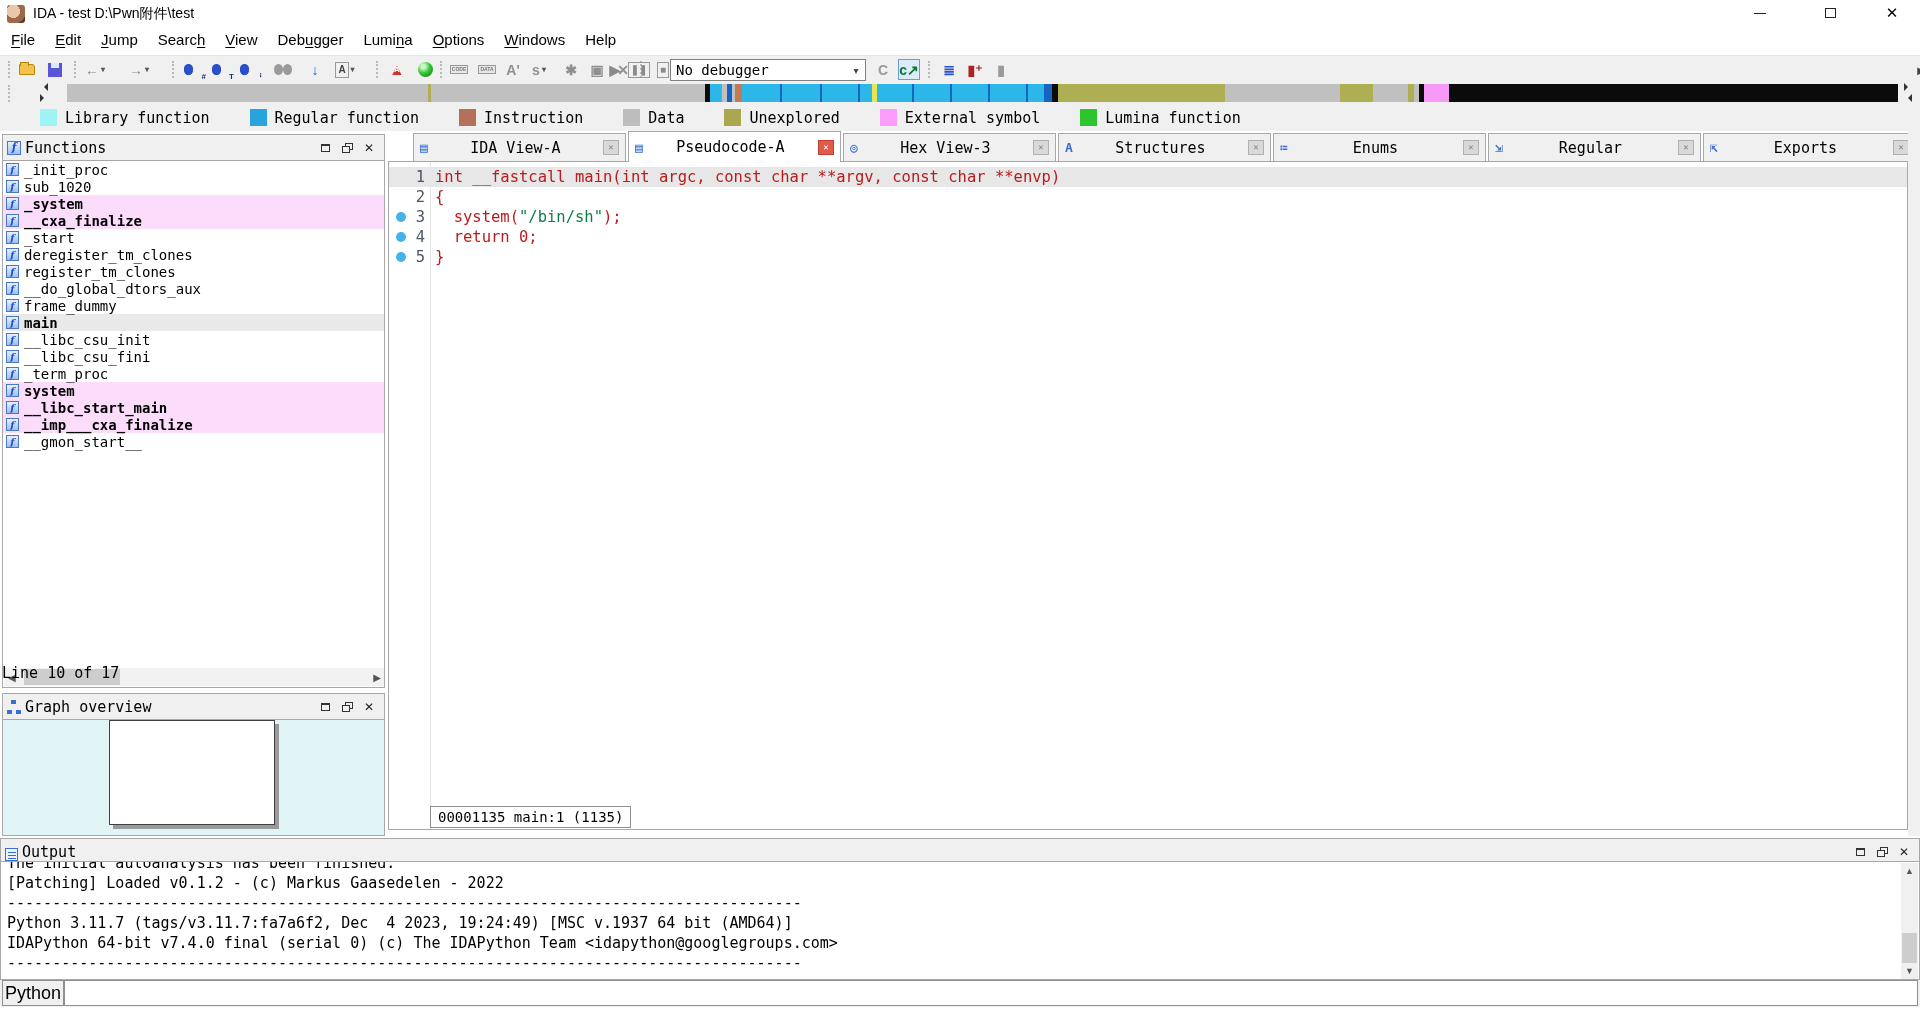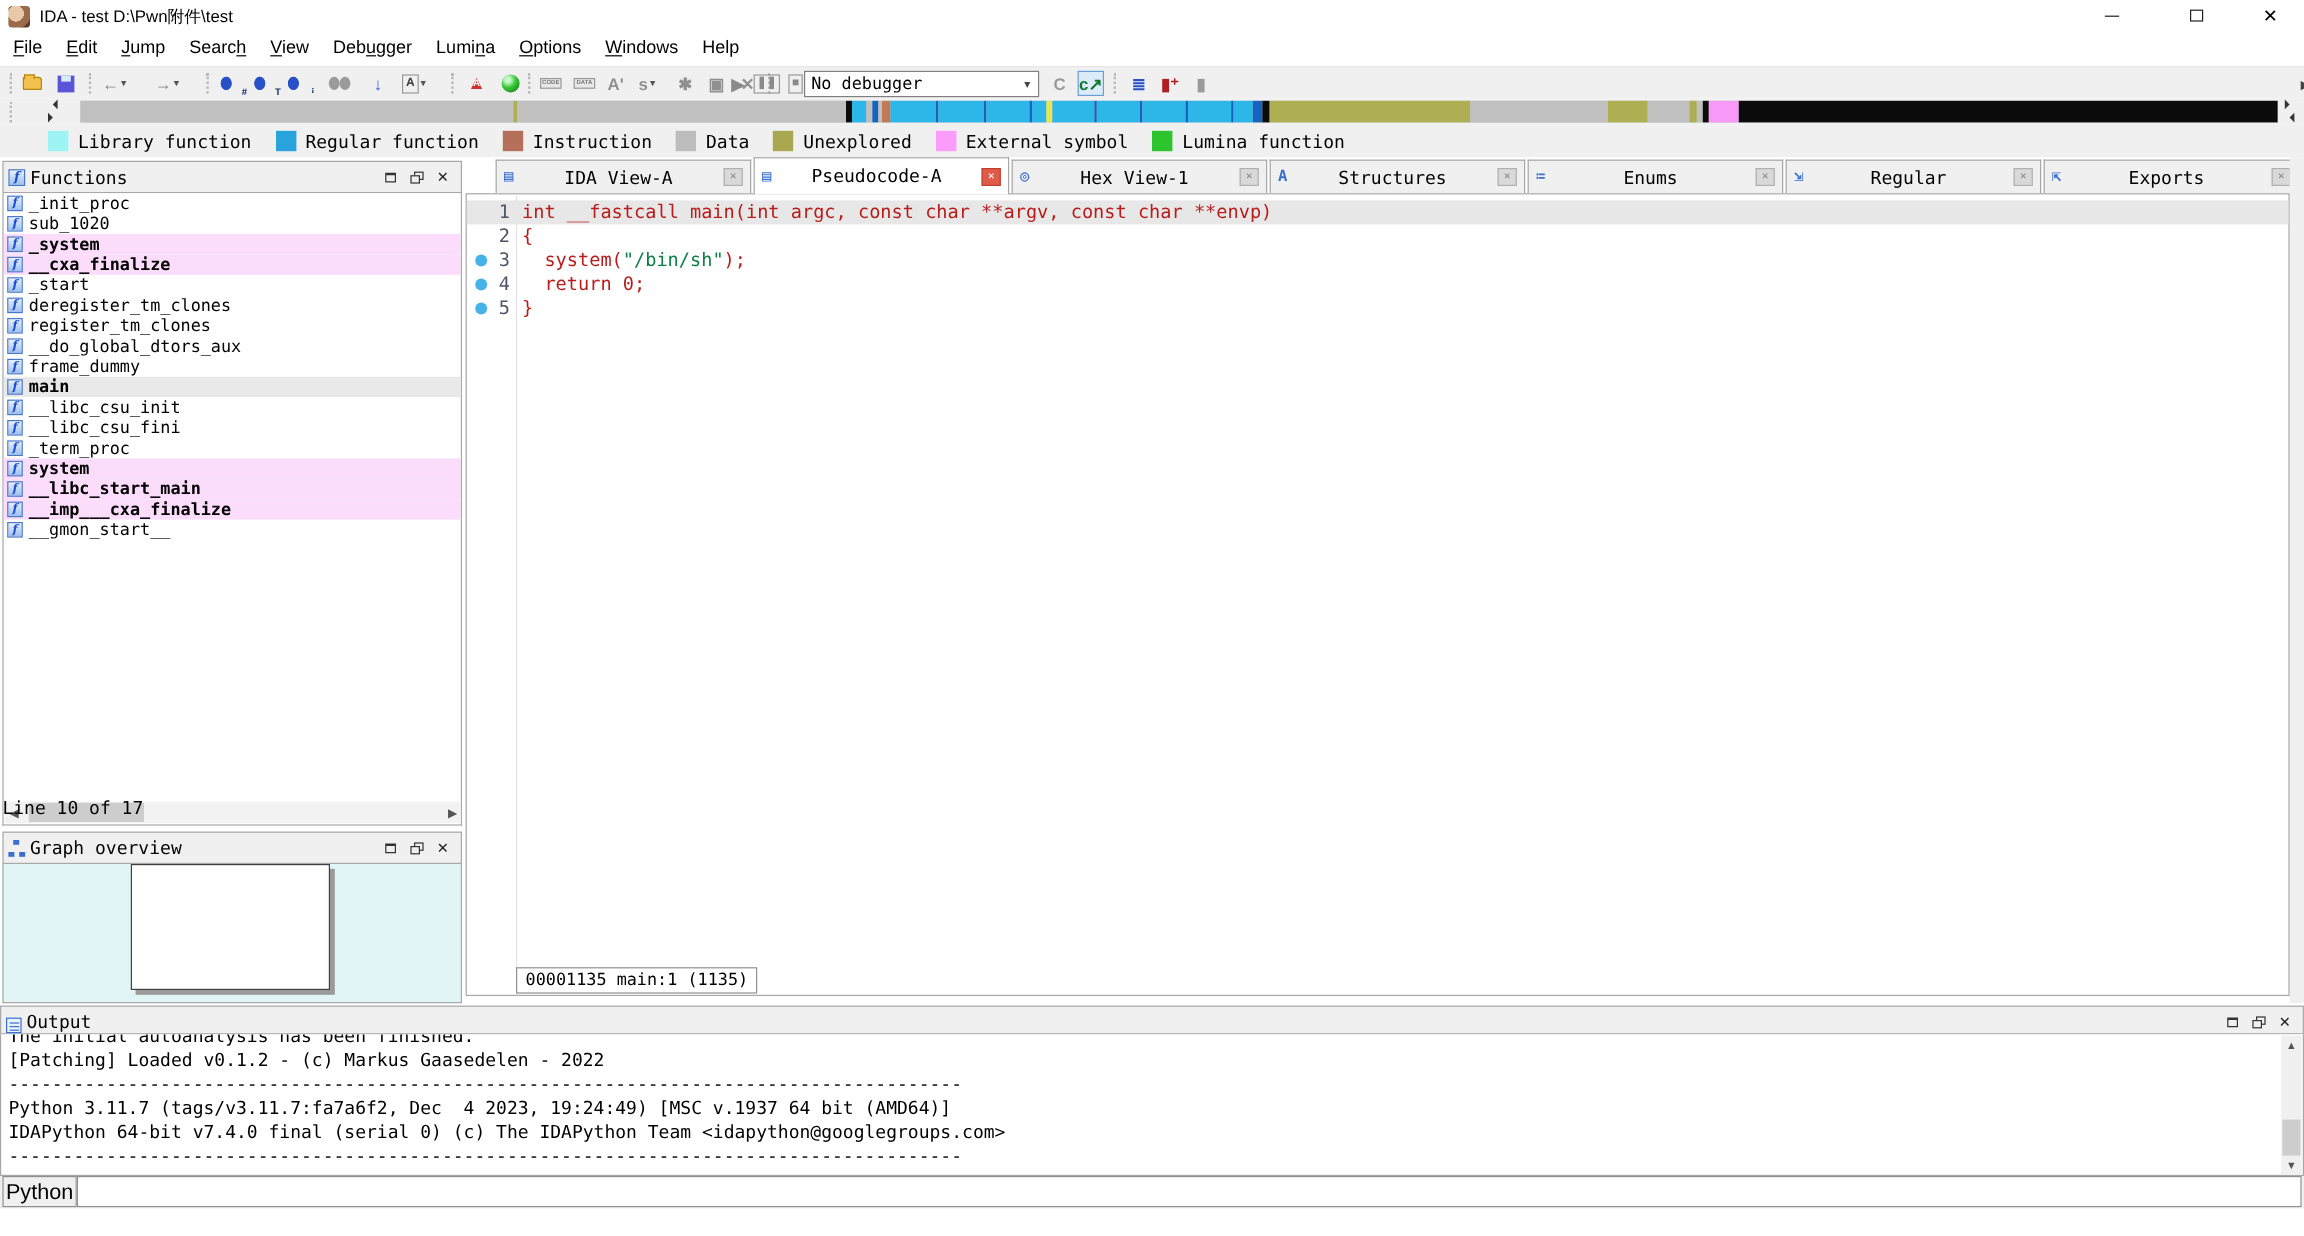--- a/index.html
+++ b/index.html
@@ -48,21 +48,21 @@
   #dbg-combo span { flex:1; font-size:14px; font-family:"DejaVu Sans Mono", monospace; padding-left:5px; }
   #dbg-combo .arrow { width:18px; text-align:center; color:#444; font-size:10px; }
 
   
   #bandrow { left:0; top:82px; width:1920px; height:22px; background:#f0f0f0; }
   #band { position:absolute; left:67px; top:2px; width:1831px; height:18px; background:#c0c0c0; cursor:pointer; }
   .bseg { position:absolute; top:0; height:18px; }
   .band-arrow { position:absolute; width:0; height:0; border:4px solid transparent; }
 
   
-  #legend { left:0; top:104px; width:1920px; height:27px; background:#f0f0f0; display:flex; align-items:center; padding-left:40px; gap:20px; }
+  #legend { left:0; top:104px; width:1920px; height:27px; background:#f0f0f0; display:flex; align-items:center; padding-left:40px; gap:40px; }
   .leg { display:flex; align-items:center; gap:8px; font-family:"DejaVu Sans Mono", monospace; font-size:15px; }
   .leg i { width:17px; height:17px; display:inline-block; }
 
   
   .panel-header { height:27px; background:#f0f0f0; border:1px solid #a8a8a8; display:flex; align-items:center; padding:0 4px; }
   .panel-title { flex:1; font-family:"DejaVu Sans Mono", monospace; font-size:15px; padding-left:4px; }
   .ph-btn { width:22px; height:19px; display:flex; align-items:center; justify-content:center; cursor:pointer; font-size:12px; color:#222; }
   .ph-btn .rest { width:9px; height:8px; border:1px solid #333; border-top-width:2px; display:block; }
   .ph-btn .flt { width:8px; height:7px; border:1px solid #333; box-shadow:3px -3px 0 -1px #f0f0f0, 3px -3px 0 0 #333; display:block; margin:3px 3px 0 0; }
   .ficon { width:14px; height:14px; border:1px solid #4a78c8; background:linear-gradient(#e8f0fc,#9ec0ee);
@@ -483,21 +483,21 @@
           <span class="tlabel">IDA View-A</span>
           <div class="tclose">✕</div>
         </div>
         <div class="tab active" style="left: 240px; width: 213px;">
           <div class="ticon">▤</div>
           <span class="tlabel">Pseudocode-A</span>
           <div class="tclose red">✕</div>
         </div>
         <div class="tab" style="left: 455px; width: 213px;">
           <div class="ticon">◎</div>
-          <span class="tlabel">Hex View-1</span>
+          <span class="tlabel">Hex View-3</span>
           <div class="tclose">✕</div>
         </div>
         <div class="tab" style="left: 670px; width: 213px;">
           <div class="ticon">A</div>
           <span class="tlabel">Structures</span>
           <div class="tclose">✕</div>
         </div>
         <div class="tab" style="left: 885px; width: 213px;">
           <div class="ticon">≔</div>
           <span class="tlabel">Enums</span>

